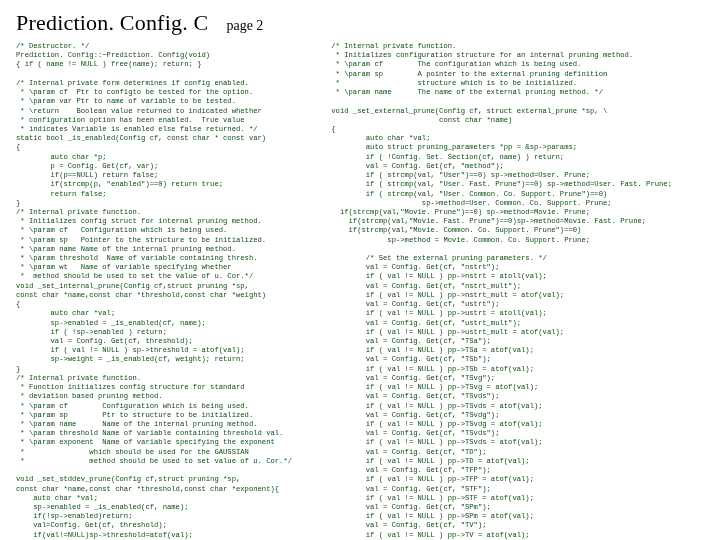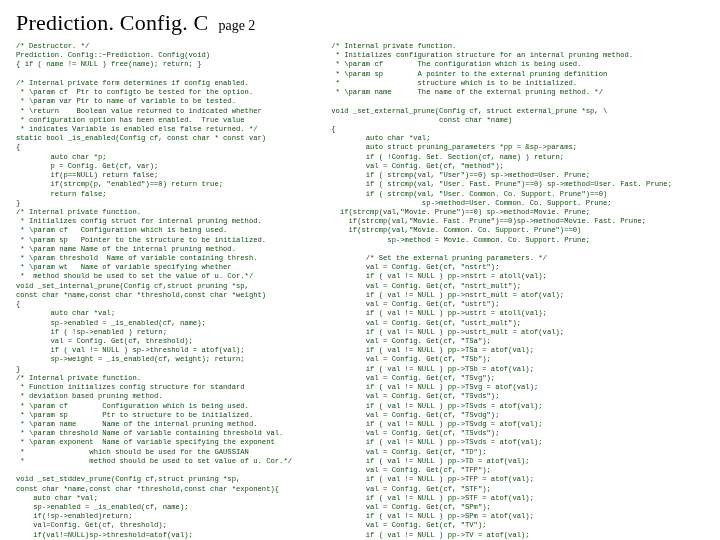--- a/index.html
+++ b/index.html
@@ -26,20 +26,21 @@
   }
   .title {
     font-size: 22px;
     font-weight: 400;
     color: #000;
     letter-spacing: 0.2px;
   }
   .pagelabel {
     font-size: 14px;
     color: #000;
+    margin-left: 8px;
   }
   .columns {
     display: flex;
     gap: 14px;
   }
   .col {
     flex: 1 1 50%;
   }
   pre.code {
     margin: 0;

